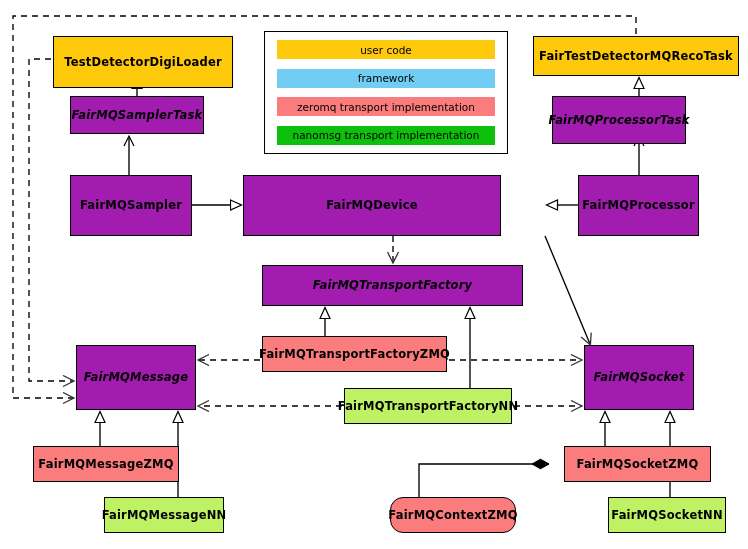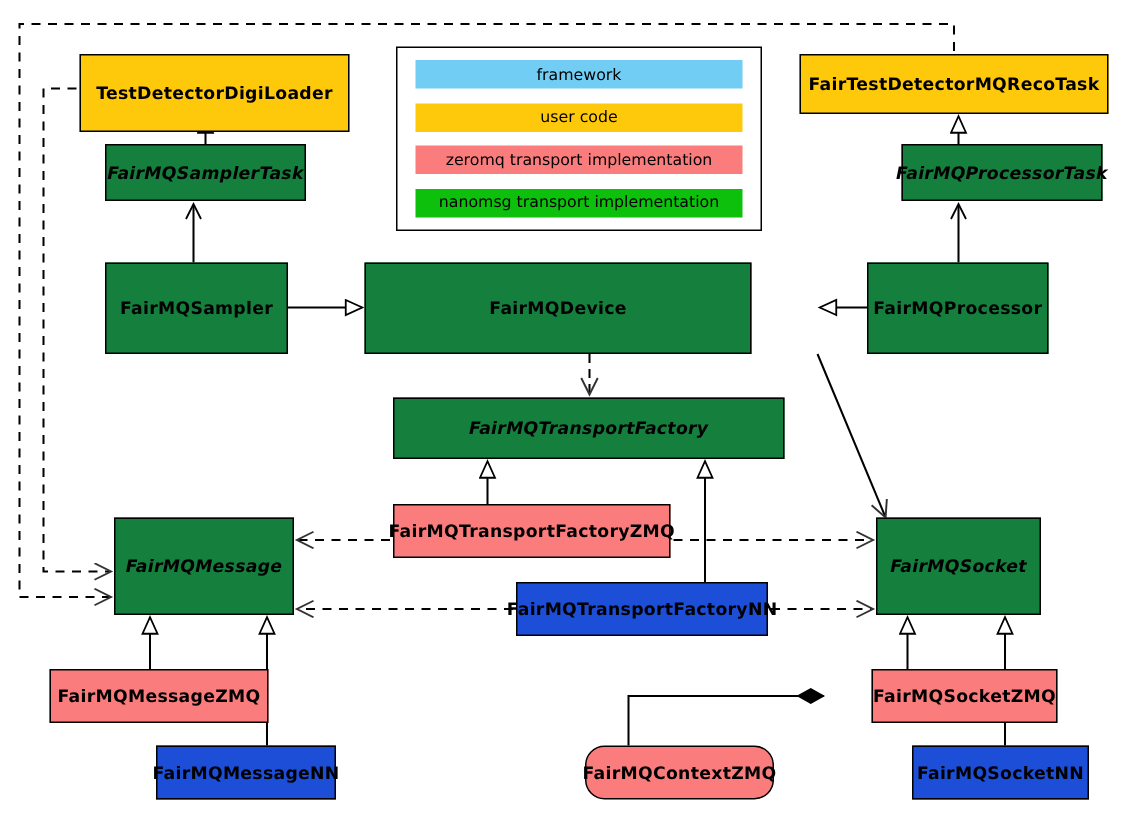--- a/index.html
+++ b/index.html
@@ -15,23 +15,23 @@
     text-align:center;
     font-size:11.5px;
     font-weight:bold;
     color:#000000;
     letter-spacing:.2px;
     line-height:1.1;
     z-index:3;
   }
   .node.abstract{font-style:italic;}
   .usercode{background:#FFC90B;}
-  .framework{background:#15803d;}
+  .framework{background:#a21caf;}
   .zmq{background:#FB7C7C;}
-  .nn{background:#1d4ed8;}
+  .nn{background:#bef264;}
   #legend{
     position:absolute;
     box-sizing:border-box;
     border:1.6px solid #000000;
     background:#ffffff;
     z-index:4;
     padding:8px 12px;
     display:flex;
     flex-direction:column;
     justify-content:space-between;
@@ -125,21 +125,21 @@
       </div>
       <div class="node framework" style="left: 70px; top: 175px; width: 122px; height: 61px;">
         <span>FairMQSampler</span>
       </div>
       <div class="node framework" style="left: 243px; top: 175px; width: 258px; height: 61px;">
         <span>FairMQDevice</span>
       </div>
       <div class="node framework" style="left: 578px; top: 175px; width: 121px; height: 61px;">
         <span>FairMQProcessor</span>
       </div>
-      <div class="node framework abstract" style="left: 601px; top: 96px; width: 134px; height: 38px;">
+      <div class="node framework abstract" style="left: 552px; top: 96px; width: 134px; height: 48px;">
         <span>FairMQProcessorTask</span>
       </div>
       <div class="node usercode" style="left: 533px; top: 36px; width: 206px; height: 40px;">
         <span>FairTestDetectorMQRecoTask</span>
       </div>
       <div class="node framework abstract" style="left: 262px; top: 265px; width: 261px; height: 41px;">
         <span>FairMQTransportFactory</span>
       </div>
       <div class="node zmq" style="left: 262px; top: 336px; width: 185px; height: 36px;">
         <span>FairMQTransportFactoryZMQ</span>
@@ -152,37 +152,37 @@
       </div>
       <div class="node framework abstract" style="left: 584px; top: 345px; width: 110px; height: 65px;">
         <span>FairMQSocket</span>
       </div>
       <div class="node zmq" style="left: 33px; top: 446px; width: 146px; height: 36px;">
         <span>FairMQMessageZMQ</span>
       </div>
       <div class="node nn" style="left: 104px; top: 497px; width: 120px; height: 36px;">
         <span>FairMQMessageNN</span>
       </div>
-      <div class="node zmq" style="left: 581px; top: 446px; width: 124px; height: 36px; text-align: right;">
+      <div class="node zmq" style="left: 564px; top: 446px; width: 147px; height: 36px; text-align: right;">
         <span>FairMQSocketZMQ</span>
       </div>
       <div class="node nn" style="left: 608px; top: 497px; width: 118px; height: 36px;">
         <span>FairMQSocketNN</span>
       </div>
       <div class="node zmq" style="left: 390px; top: 497px; width: 126px; height: 36px; border-radius: 13px;">
         <span>FairMQContextZMQ</span>
       </div>
     </div>
 
   <div id="legend" style="left: 264px; top: 31px; width: 244px; height: 123px;">
+      <div class="legend-row usercode">
+        <span>user code</span>
+      </div>
       <div class="legend-row framework">
         <span>framework</span>
-      </div>
-      <div class="legend-row usercode">
-        <span>user code</span>
       </div>
       <div class="legend-row zmq">
         <span>zeromq transport implementation</span>
       </div>
       <div class="legend-row nn">
         <span>nanomsg transport implementation</span>
       </div>
     </div>
 
 </div>

